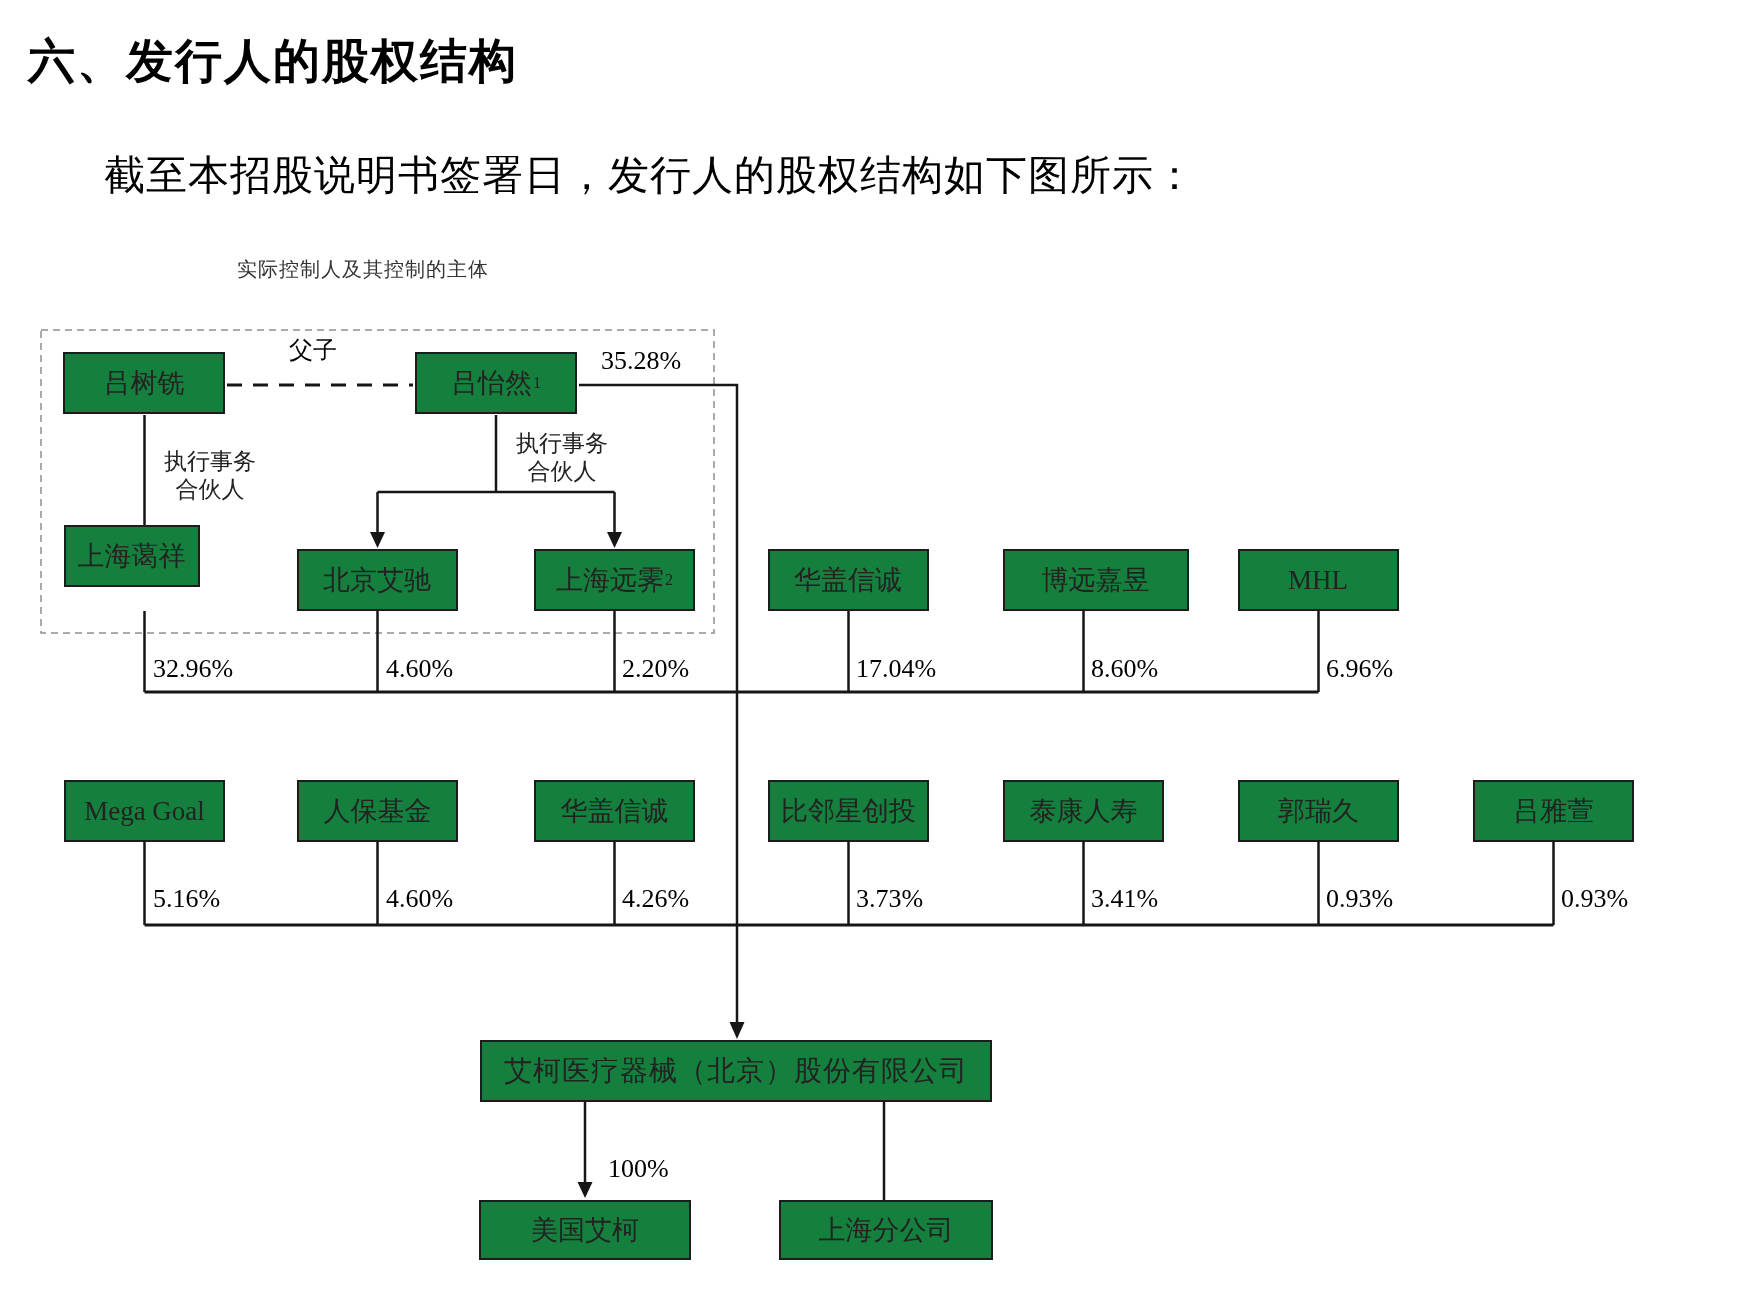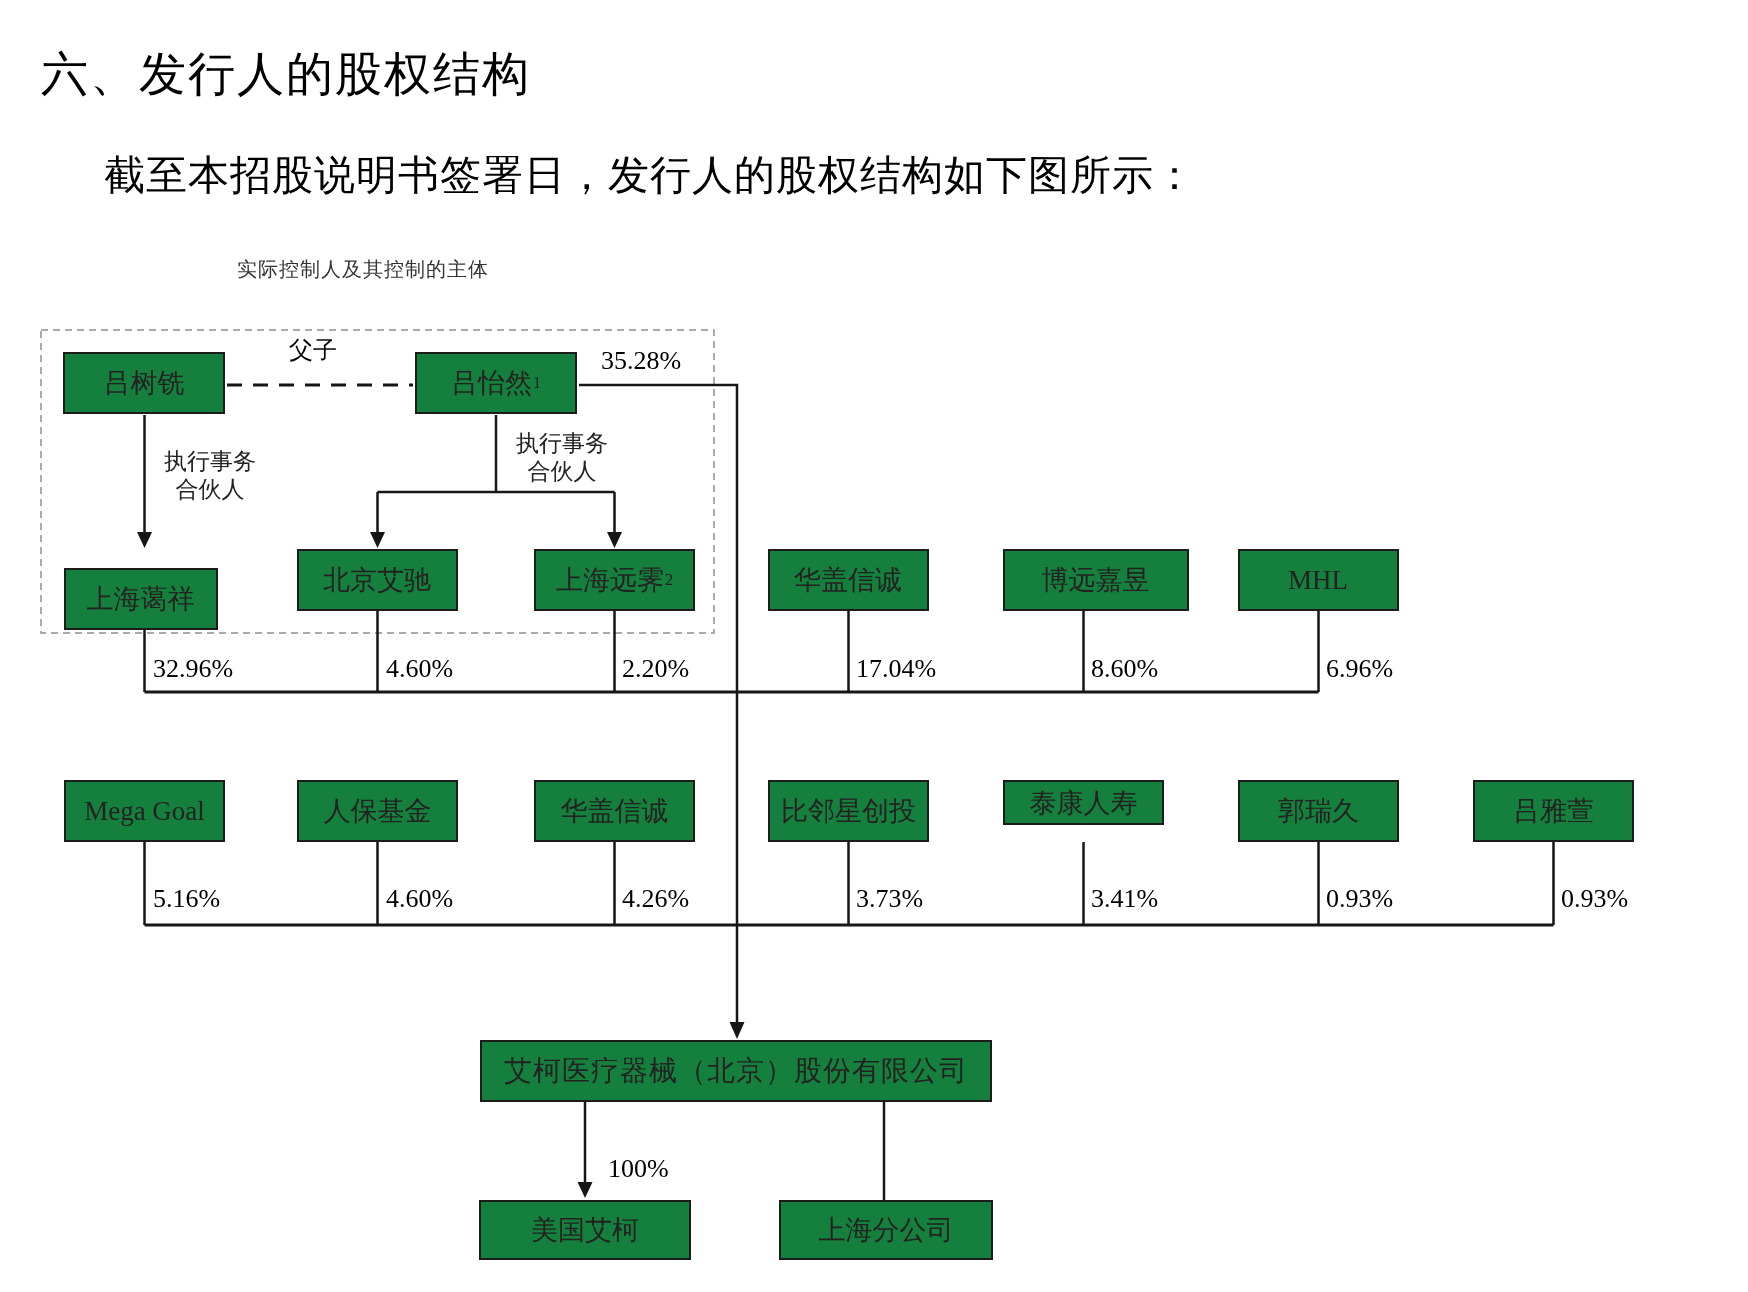--- a/index.html
+++ b/index.html
@@ -1,23 +1,23 @@
 <!DOCTYPE html>
 <html><head>
 <meta charset="utf-8">
 <style>
   html,body{margin:0;padding:0;background:#ffffff;}
   .canvas{
     position:relative;width:1748px;height:1292px;background:#ffffff;overflow:hidden;
     font-family:"Liberation Serif","DejaVu Serif",serif;color:#111;
   }
   .section-title{
-    position:absolute;left:28px;top:30px;margin:13px;
+    position:absolute;left:28px;top:30px;margin:0;
     font-family:"Liberation Sans","DejaVu Sans",sans-serif;
-    font-weight:400;font-size:47px;letter-spacing:2px;color:#000;
+    font-weight:700;font-size:47px;letter-spacing:2px;color:#000;
   }
   .intro{
     position:absolute;left:104px;top:148px;margin:0;
     font-size:41px;letter-spacing:1px;color:#000;
   }
   .svg-layer{position:absolute;left:0;top:0;pointer-events:none;}
   .node{
     position:absolute;border:2px solid #1c1c1c;background:#15803d;
     display:flex;align-items:center;justify-content:center;
     font-size:27px;color:#222;box-sizing:border-box;white-space:nowrap;
@@ -70,21 +70,21 @@
 
   <div class="lbl-small" style="left:158px;top:448px;width:104px">
     <div>执行事务</div>
     <div>合伙人</div>
   </div>
   <div class="lbl-small" style="left:510px;top:430px;width:104px">
     <div>执行事务</div>
     <div>合伙人</div>
   </div>
 
-  <div class="node" style="left:64px;top:568px;width:154px;height:62px">
+  <div class="node" style="left:64px;top:525px;width:136px;height:62px">
     <span>上海蔼祥</span>
       <sup></sup>
   </div>
   <div class="node" style="left:297px;top:549px;width:161px;height:62px">
     <span>北京艾驰</span>
       <sup></sup>
   </div>
   <div class="node" style="left:534px;top:549px;width:161px;height:62px">
     <span>上海远霁</span>
       <sup>2</sup>
@@ -114,21 +114,21 @@
   </div>
   <div class="node" style="left:297px;top:780px;width:161px;height:62px">
     <span>人保基金</span>
   </div>
   <div class="node" style="left:534px;top:780px;width:161px;height:62px">
     <span>华盖信诚</span>
   </div>
   <div class="node" style="left:768px;top:780px;width:161px;height:62px">
     <span>比邻星创投</span>
   </div>
-  <div class="node" style="left:1003px;top:780px;width:161px;height:45px">
+  <div class="node" style="left:1003px;top:780px;width:161px;height:62px">
     <span>泰康人寿</span>
   </div>
   <div class="node" style="left:1238px;top:780px;width:161px;height:62px">
     <span>郭瑞久</span>
   </div>
   <div class="node" style="left:1473px;top:780px;width:161px;height:62px">
     <span>吕雅萱</span>
   </div>
 
   <div class="lbl" style="left:153px;top:884px">5.16%</div>

